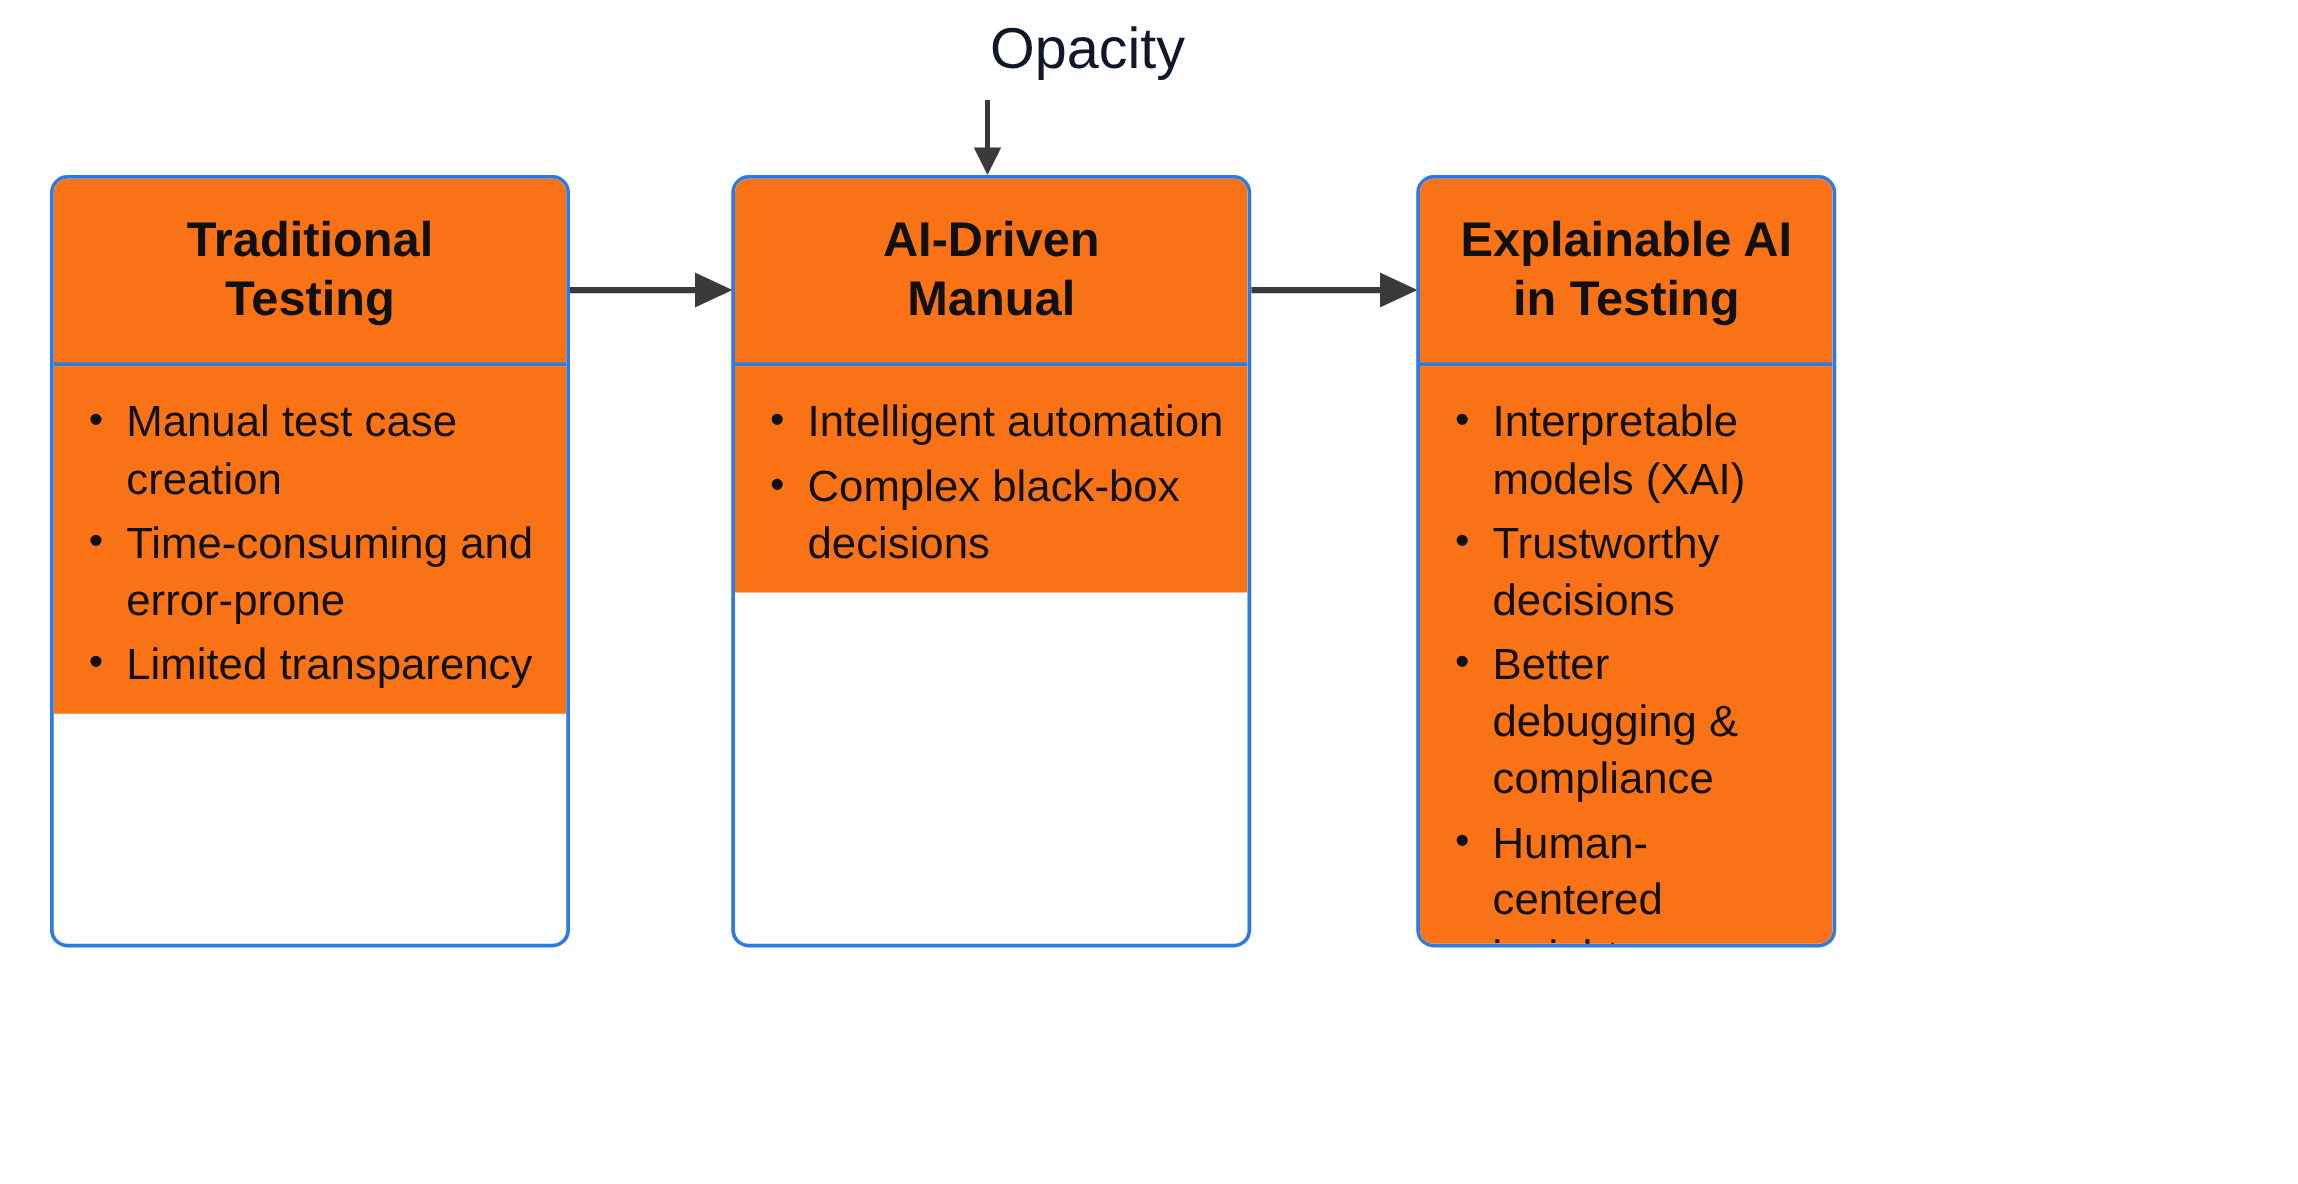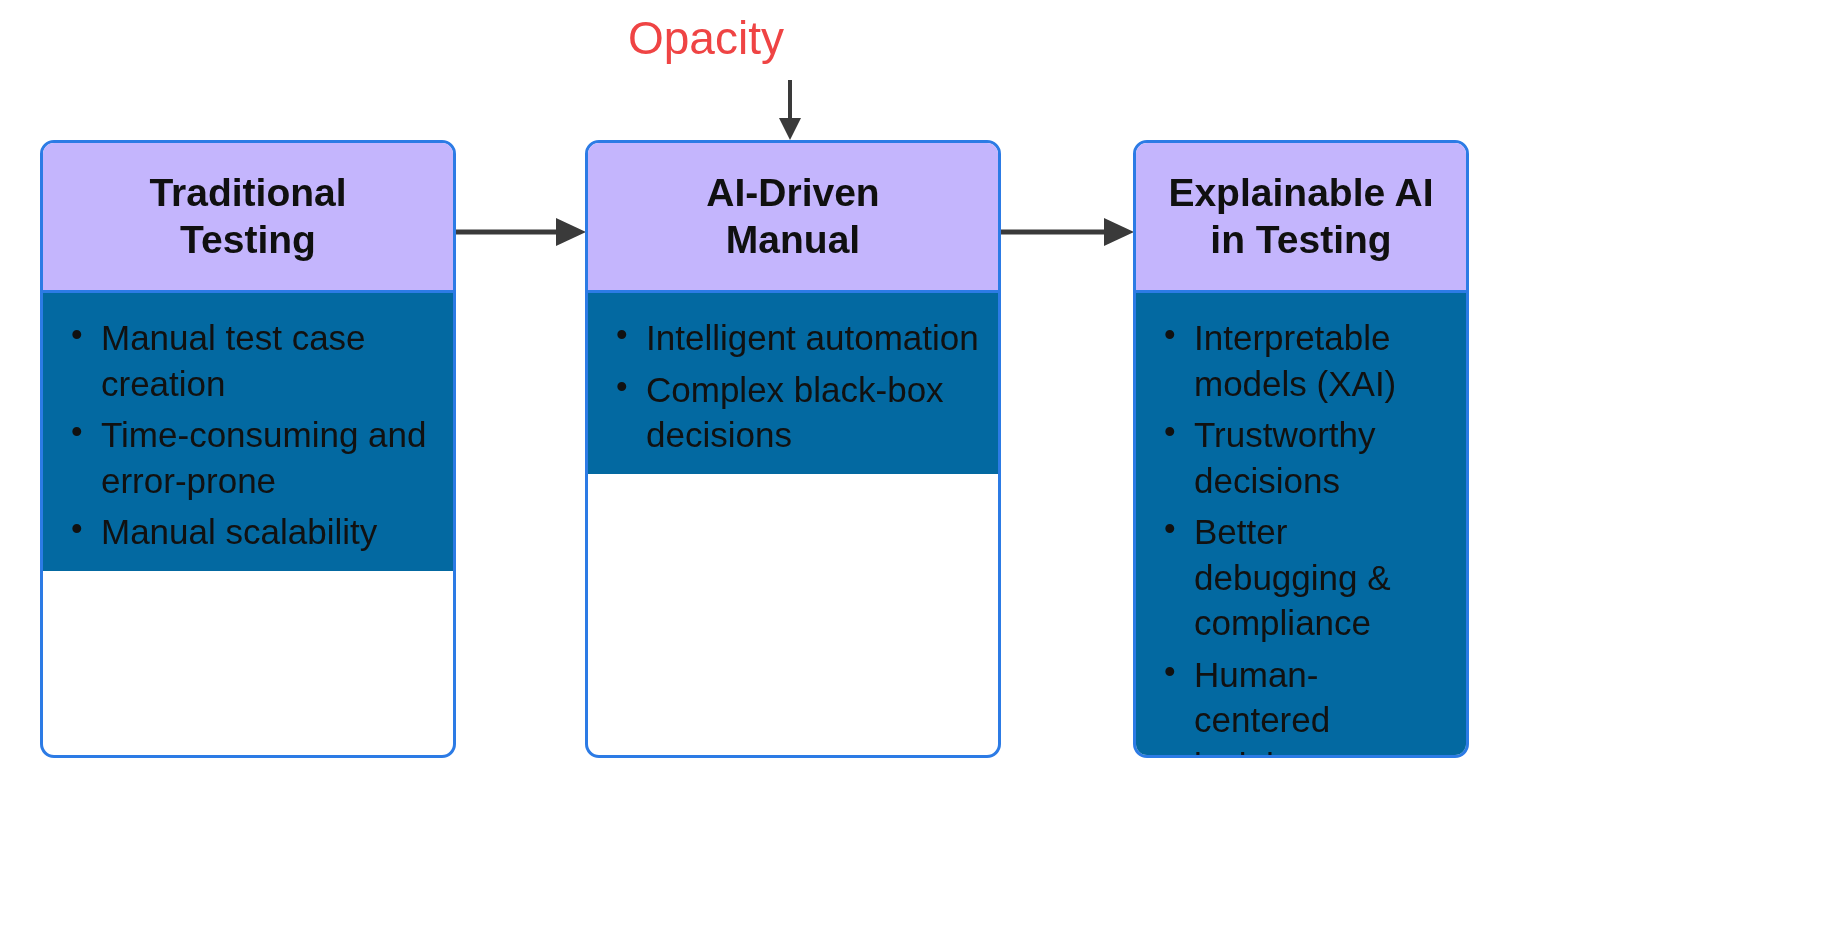--- a/index.html
+++ b/index.html
@@ -19,27 +19,27 @@
     position: absolute;
     left: 0;
     top: 0;
     width: 1838px;
     height: 947px;
   }
 
   
   .annotation-label {
     position: absolute;
-    left: 628px;
+    left: 608px;
     top: 12px;
     width: 340px;
-    text-align: left;
+    text-align: right;
     font-size: 46px;
     line-height: 1.15;
-    color: #ef4444;
+    color: #0f172a;
     font-family: "Liberation Sans", sans-serif;
     white-space: nowrap;
   }
 
   .annotation-arrow {
     position: absolute;
     left: 770px;
     top: 80px;
     width: 40px;
     height: 62px;
@@ -56,40 +56,40 @@
     background: #ffffff;
     overflow: hidden;
   }
   .stage-box.box-1 { left: 40px;   width: 416px; }
   .stage-box.box-2 { left: 585px;  width: 416px; }
   .stage-box.box-3 { left: 1133px; width: 336px; }
 
   .stage-header {
     height: 150px;
     box-sizing: border-box;
-    background: #c4b5fd;
+    background: #f97316;
     border-bottom: 3px solid #2c7be5;
     display: flex;
     align-items: center;
     justify-content: center;
     padding: 0 14px;
   }
   .stage-title {
     font-size: 39px;
     font-weight: bold;
     line-height: 1.18;
     color: #101010;
     text-align: center;
     font-family: "Liberation Sans", sans-serif;
     white-space: pre-line;
   }
 
   .stage-body {
     padding: 22px 16px 10px 24px;
-    background: #0369a1;
+    background: #f97316;
   }
   .bullet-list {
     list-style: none;
     margin: 0;
     padding: 0;
   }
   .bullet-item {
     position: relative;
     padding-left: 34px;
     margin-bottom: 6px;
@@ -130,21 +130,21 @@
 
   <div class="stage-box box-1">
     <div class="stage-header">
       <div class="stage-title">Traditional
 Testing</div>
     </div>
     <div class="stage-body">
       <ul class="bullet-list">
         <li class="bullet-item">Manual test case creation</li>
         <li class="bullet-item">Time-consuming and error-prone</li>
-        <li class="bullet-item">Manual scalability</li>
+        <li class="bullet-item">Limited transparency</li>
       </ul>
     </div>
   </div>
 
   <svg class="connector-arrow arrow-1" viewBox="0 0 132 40" xmlns="http://www.w3.org/2000/svg" preserveAspectRatio="none">
     <line x1="0" y1="20" x2="106" y2="20" stroke="#3a3a3a" stroke-width="5"></line>
     <polygon points="130,20 100,6 100,34" fill="#3a3a3a"></polygon>
   </svg>
 
   <div class="stage-box box-2">

